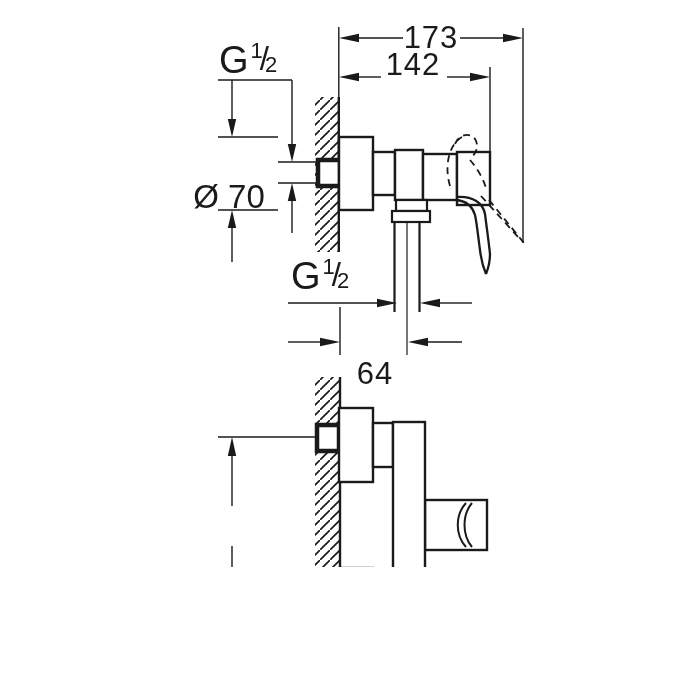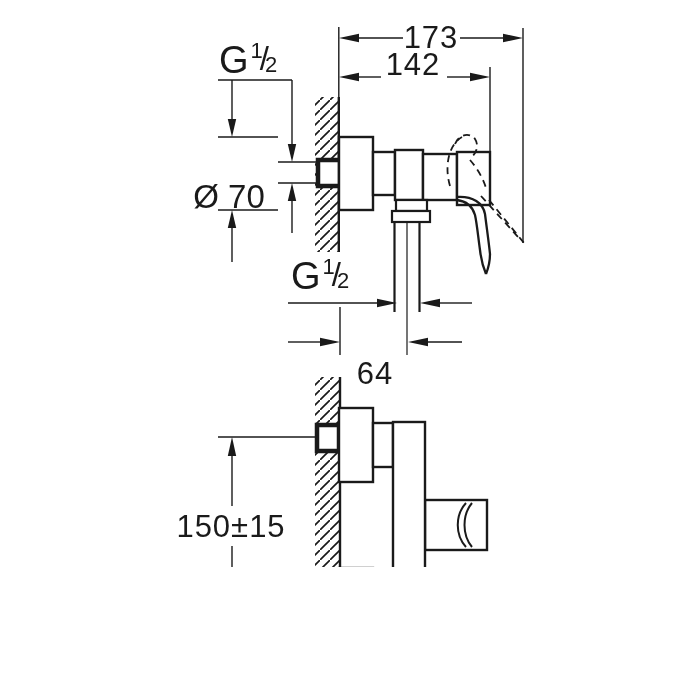--- a/index.html
+++ b/index.html
@@ -143,15 +143,14 @@
   <div class="dim-label num centered" style="left:413px; top:64px;">142</div>
 
   <div class="dim-label gh" style="left:219px; top:41px;"><span>G</span><span class="sup">1</span><span class="slash">/</span><span class="den">2</span></div>
 
   <div class="dim-label diam centered" style="left:229px; top:176px;margin-top:20px;">Ø 70</div>
 
   <div class="dim-label gh" style="left:291px; top:257px;"><span>G</span><span class="sup">1</span><span class="slash">/</span><span class="den">2</span></div>
 
   <div class="dim-label num centered" style="left:375px; top:341px;margin-top:32px;">64</div>
 
-  <div class="dim-label num centered" style="left:231px; top:526px;">150±15</div>
 
 </div>
 
 </body></html>

